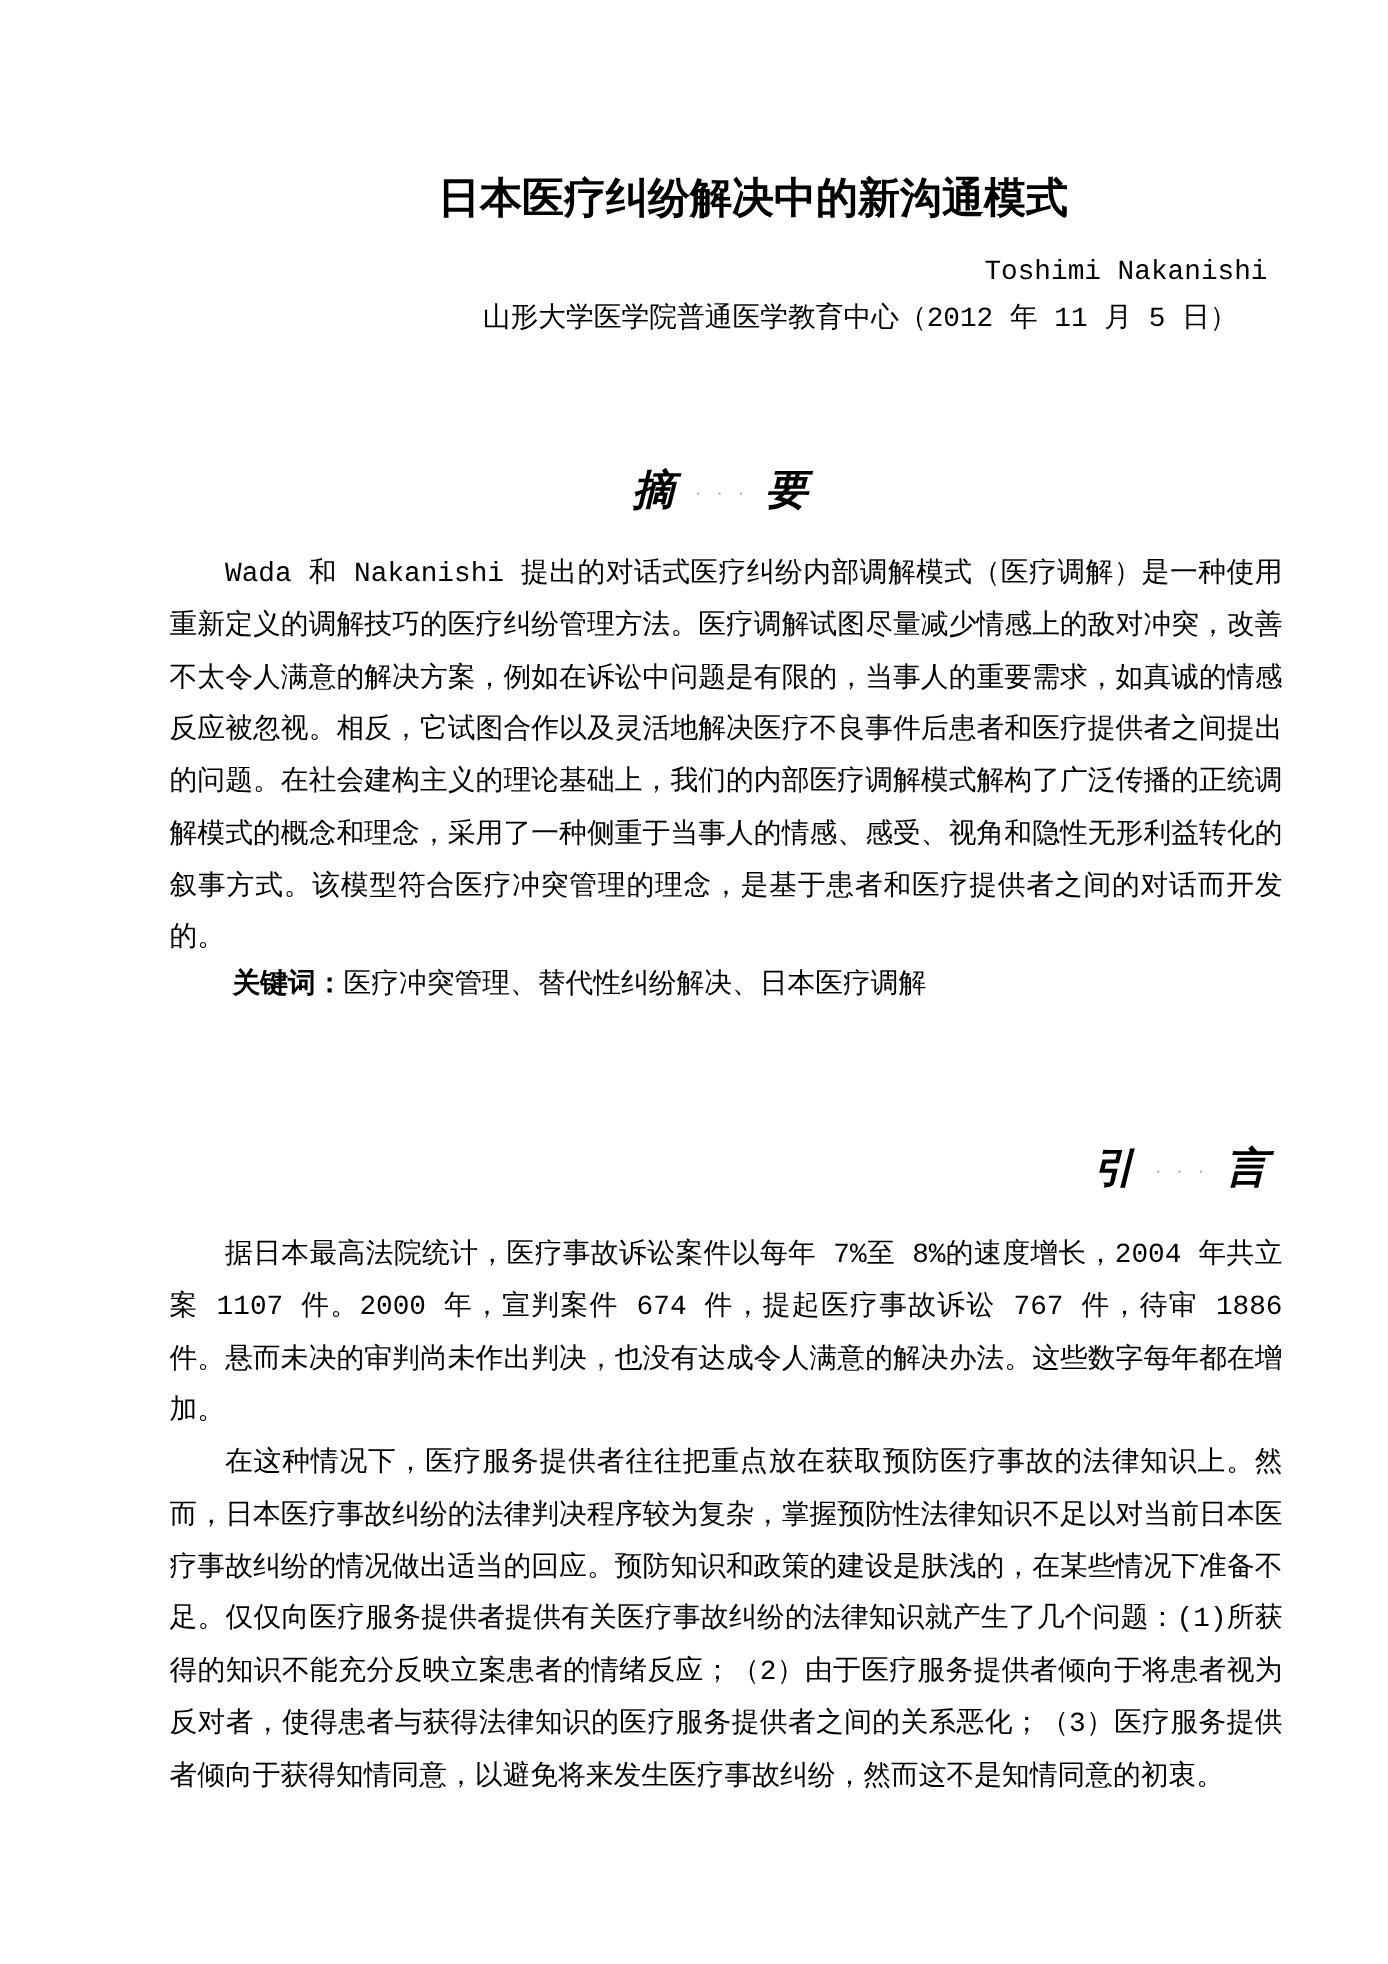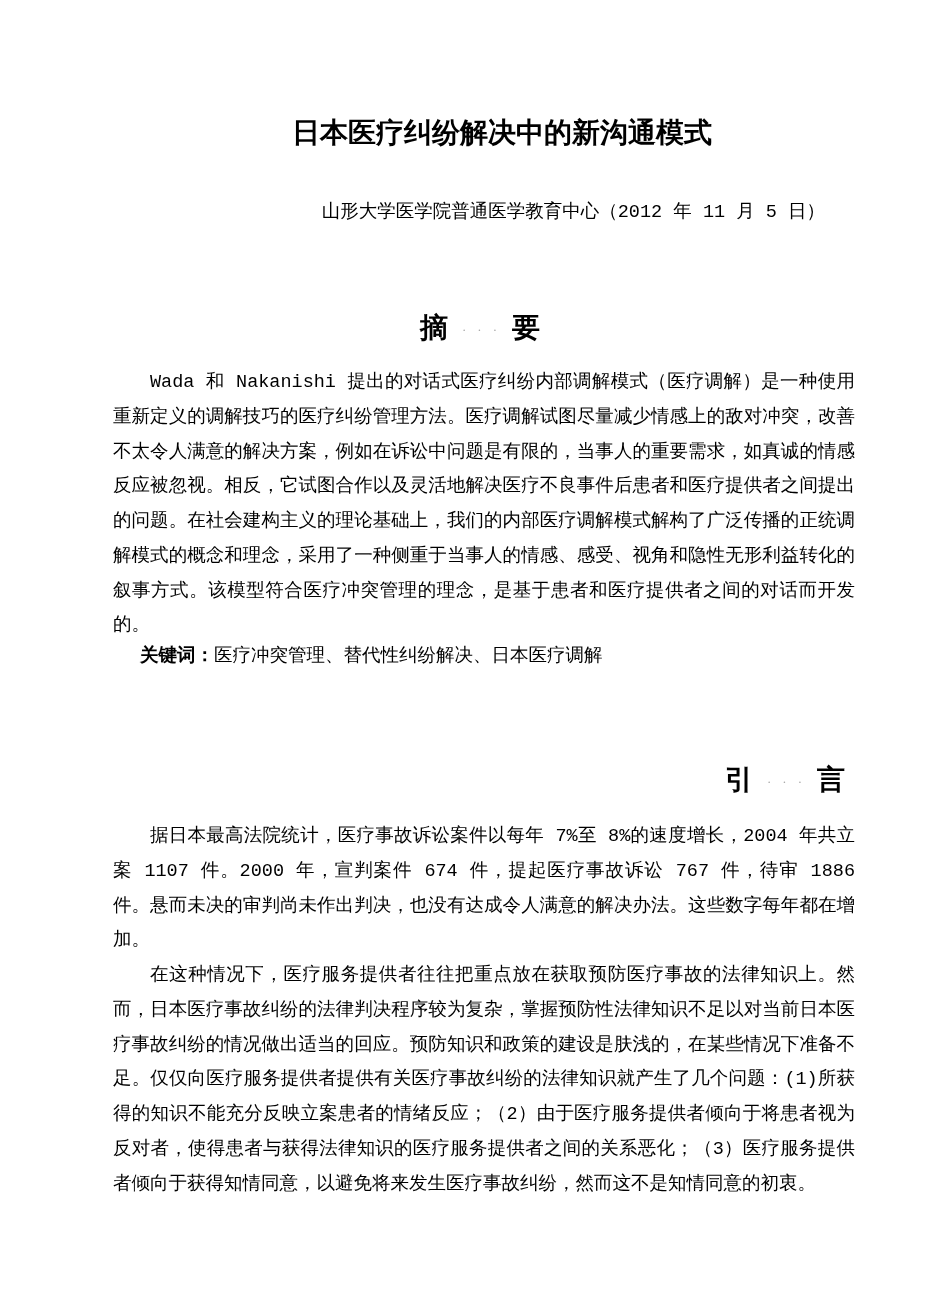--- a/index.html
+++ b/index.html
@@ -51,20 +51,21 @@
     position: absolute;
     left: 103px;
     width: 742px;
     padding-left: 12px;
     text-align: center;
     font-size: 28px;
     line-height: 32px;
     font-weight: bold;
     font-family: "Liberation Serif", "DejaVu Serif", serif;
     white-space: nowrap;
+    font-style: italic;
   }
   .abstract-heading { top: 312px; }
   .intro-heading { top: 764px; text-align: right; }
   .space-dots {
     color: #a8a8a8;
     font-size: 13px;
     font-weight: normal;
     letter-spacing: 11px;
     margin-left: 14px;
     margin-right: 4px;
@@ -76,38 +77,39 @@
     width: 742px;
     font-size: 18.5px;
     line-height: 34.75px;
     text-align: justify;
     margin-left: 10px;
   }
   .body-block p { text-indent: 2em; }
   .abstract-body { top: 366px; }
   .keywords-line {
     position: absolute;
-    left: 103px;
+    left: 118px;
     width: 742px;
     top: 643px;
     font-size: 18.5px;
     line-height: 28px;
     text-indent: 2em;
     white-space: nowrap;
   }
   .kw-label { font-weight: bold; }
   .intro-body { top: 820px; }
 </style>
 </head>
 <body>
 
 <div class="page">
 
   <h1 class="doc-title">日本医疗纠纷解决中的新沟通模式</h1>
 
+  <div class="author-line">Toshimi Nakanishi</div>
 
   <div class="affiliation-line">山形大学医学院普通医学教育中心（2012 年 11 月 5 日）</div>
 
   <h2 class="section-heading abstract-heading"><span>摘</span><span class="space-dots">···</span><span>要</span></h2>
 
   <div class="body-block abstract-body">
     <p>Wada 和 Nakanishi 提出的对话式医疗纠纷内部调解模式（医疗调解）是一种使用重新定义的调解技巧的医疗纠纷管理方法。医疗调解试图尽量减少情感上的敌对冲突，改善不太令人满意的解决方案，例如在诉讼中问题是有限的，当事人的重要需求，如真诚的情感反应被忽视。相反，它试图合作以及灵活地解决医疗不良事件后患者和医疗提供者之间提出的问题。在社会建构主义的理论基础上，我们的内部医疗调解模式解构了广泛传播的正统调解模式的概念和理念，采用了一种侧重于当事人的情感、感受、视角和隐性无形利益转化的叙事方式。该模型符合医疗冲突管理的理念，是基于患者和医疗提供者之间的对话而开发的。</p>
   </div>
 
   <div class="keywords-line"><span class="kw-label">关键词：</span><span>医疗冲突管理、替代性纠纷解决、日本医疗调解</span></div>

